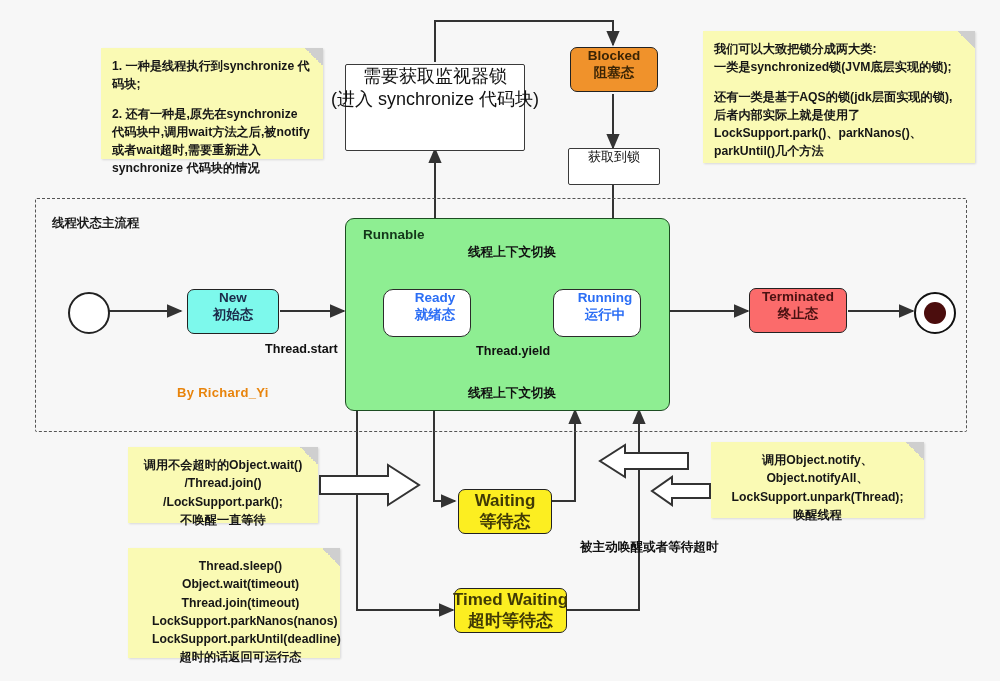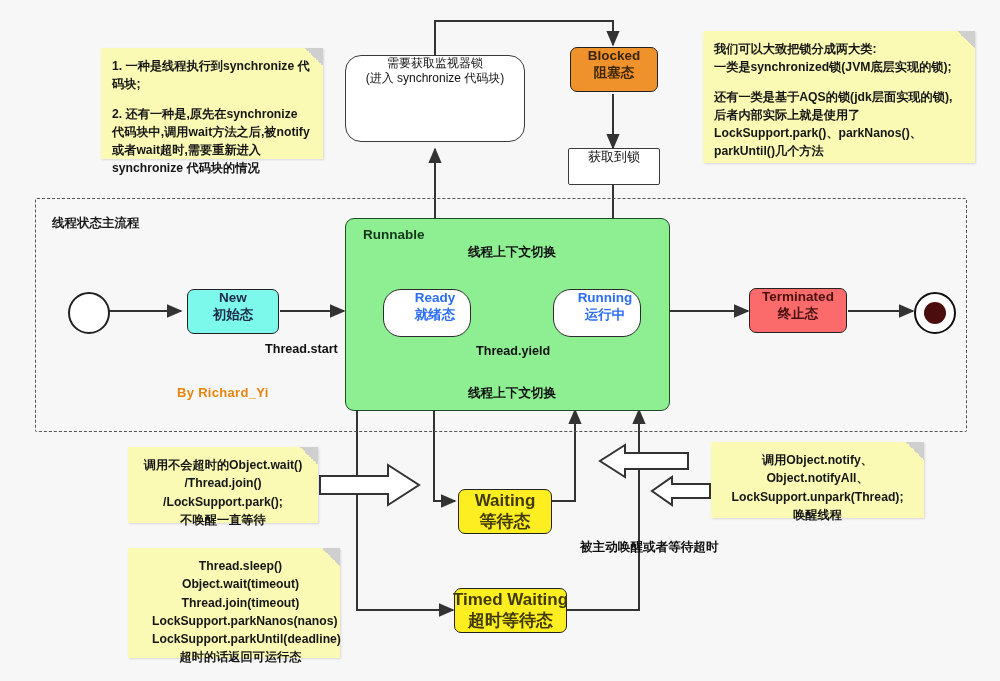--- a/index.html
+++ b/index.html
@@ -18,21 +18,21 @@
         font-weight:bold;line-height:1.25;z-index:5;}
   .node .l1,.node .l2{display:block;white-space:nowrap;}
 
   .rnd{border:1.6px solid #222;border-radius:7px;}
   .sq{border:1.6px solid #3a3a3a;background:#ffffff;border-radius:2px;font-weight:normal;}
 
   .n-new{background:#7DF9EC;color:#1b2a4a;font-size:13.5px;}
   .n-blocked{background:#F0922B;color:#3a2405;font-size:13.5px;}
   .n-term{background:#FB6B6B;color:#4a1111;font-size:13.5px;}
   .n-wait{background:#FCEE21;color:#403a06;font-size:17px;}
-  .n-ready,.n-running{background:#ffffff;color:#2B6EF5;font-size:13.5px;border:1.4px solid #2b2b2b;border-radius:18px;padding-left:16px;}
+  .n-ready,.n-running{background:#ffffff;color:#2B6EF5;font-size:13.5px;border:1.4px solid #2b2b2b;border-radius:10px;padding-left:16px;}
 
   .runnable{position:absolute;background:#8EEE92;border:1.6px solid #1d4d22;border-radius:9px;z-index:2;}
   .runnable .title{position:absolute;left:17px;top:8px;font-size:13.5px;font-weight:bold;color:#14361a;}
 
   .mainflow{position:absolute;border:1.6px dashed #555;border-radius:2px;z-index:1;background:transparent;}
   .mainflow-title{position:absolute;font-size:12.5px;font-weight:bold;color:#1b1b1b;z-index:6;}
   .sign{position:absolute;font-size:13px;font-weight:bold;color:#E8840C;z-index:6;letter-spacing:.3px;}
 
   .note{position:absolute;background:#FAFAB4;z-index:7;
         font-size:12.2px;font-weight:bold;color:#161616;line-height:1.5;
@@ -154,21 +154,21 @@
   <div class="node rnd n-wait" style="left:458px;top:489px;width:94px;height:45px;">
     <span class="l1">Waiting</span>
     <span class="l2">等待态</span>
   </div>
 
   <div class="node rnd n-wait" style="left:454px;top:588px;width:113px;height:45px;">
     <span class="l1">Timed  Waiting</span>
     <span class="l2">超时等待态</span>
   </div>
 
-  <div class="node sq" style="left:345px;top:55px;width:180px;height:87px;font-size:12px;color:#111;border-radius:16px;">
+  <div class="node sq" style="left:345px;top:64px;width:180px;height:87px;font-size:18px;color:#111;">
     <span class="l1">需要获取监视器锁</span>
     <span class="l2">(进入 synchronize 代码块)</span>
   </div>
 
   <div class="node sq" style="left:568px;top:148px;width:92px;height:37px;font-size:13px;color:#111;">
     <span class="l1">获取到锁</span>
   </div>
 
   <svg style="position:absolute;left:318px;top:463px;width:104px;height:44px;z-index:6;" viewBox="0 0 104 44" xmlns="http://www.w3.org/2000/svg">
     <path d="M2,13 L70,13 L70,2 L101,22 L70,42 L70,31 L2,31 Z" fill="#ffffff" stroke="#333" stroke-width="2"></path>

